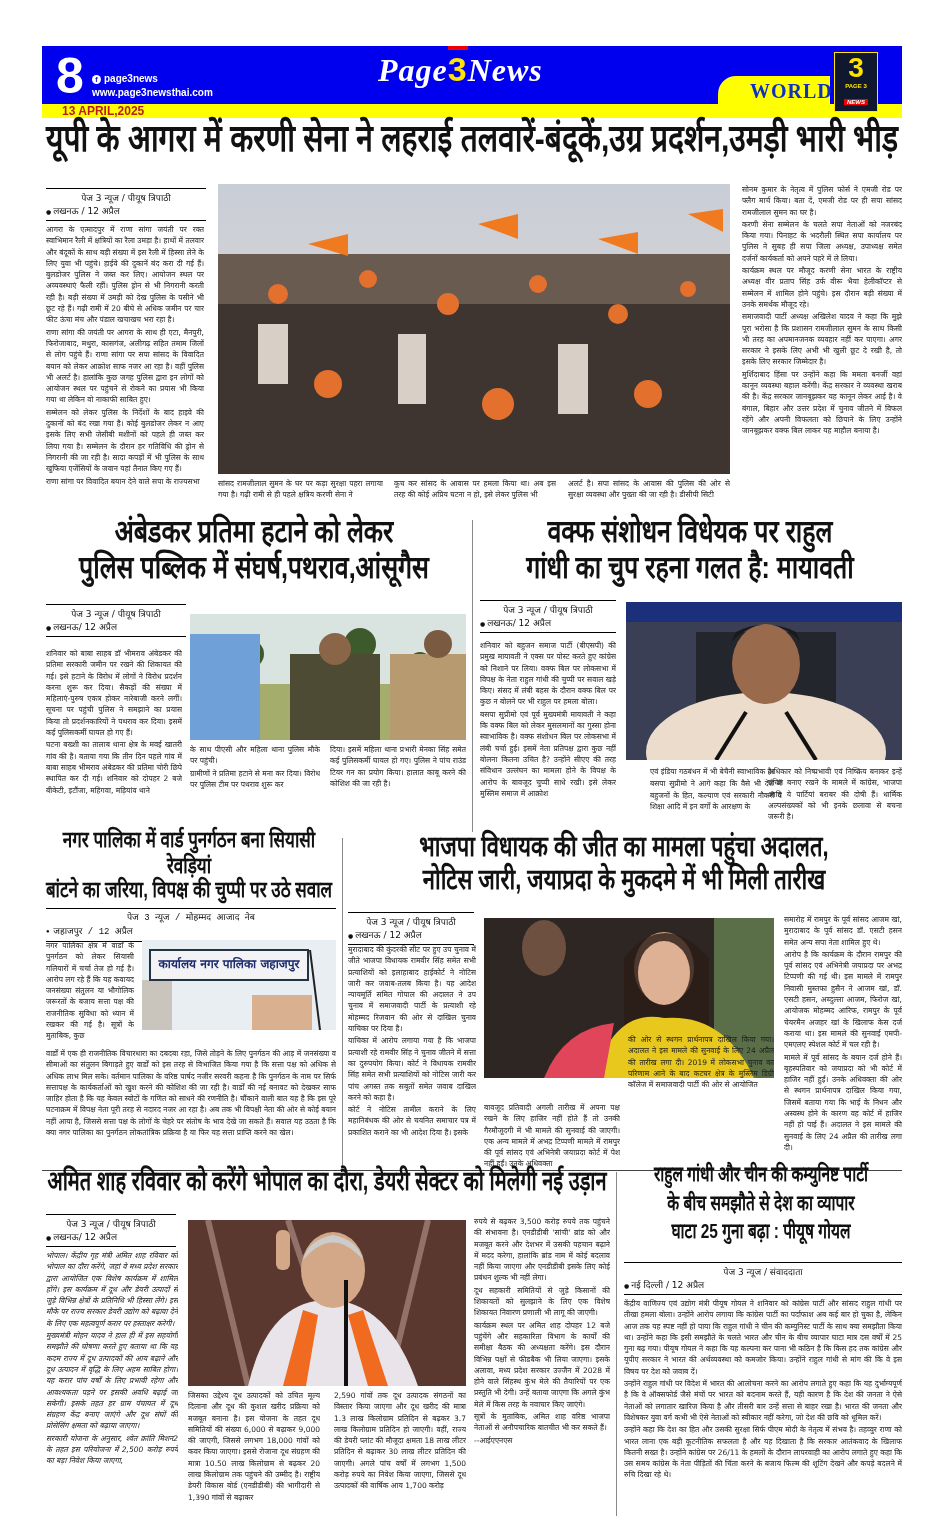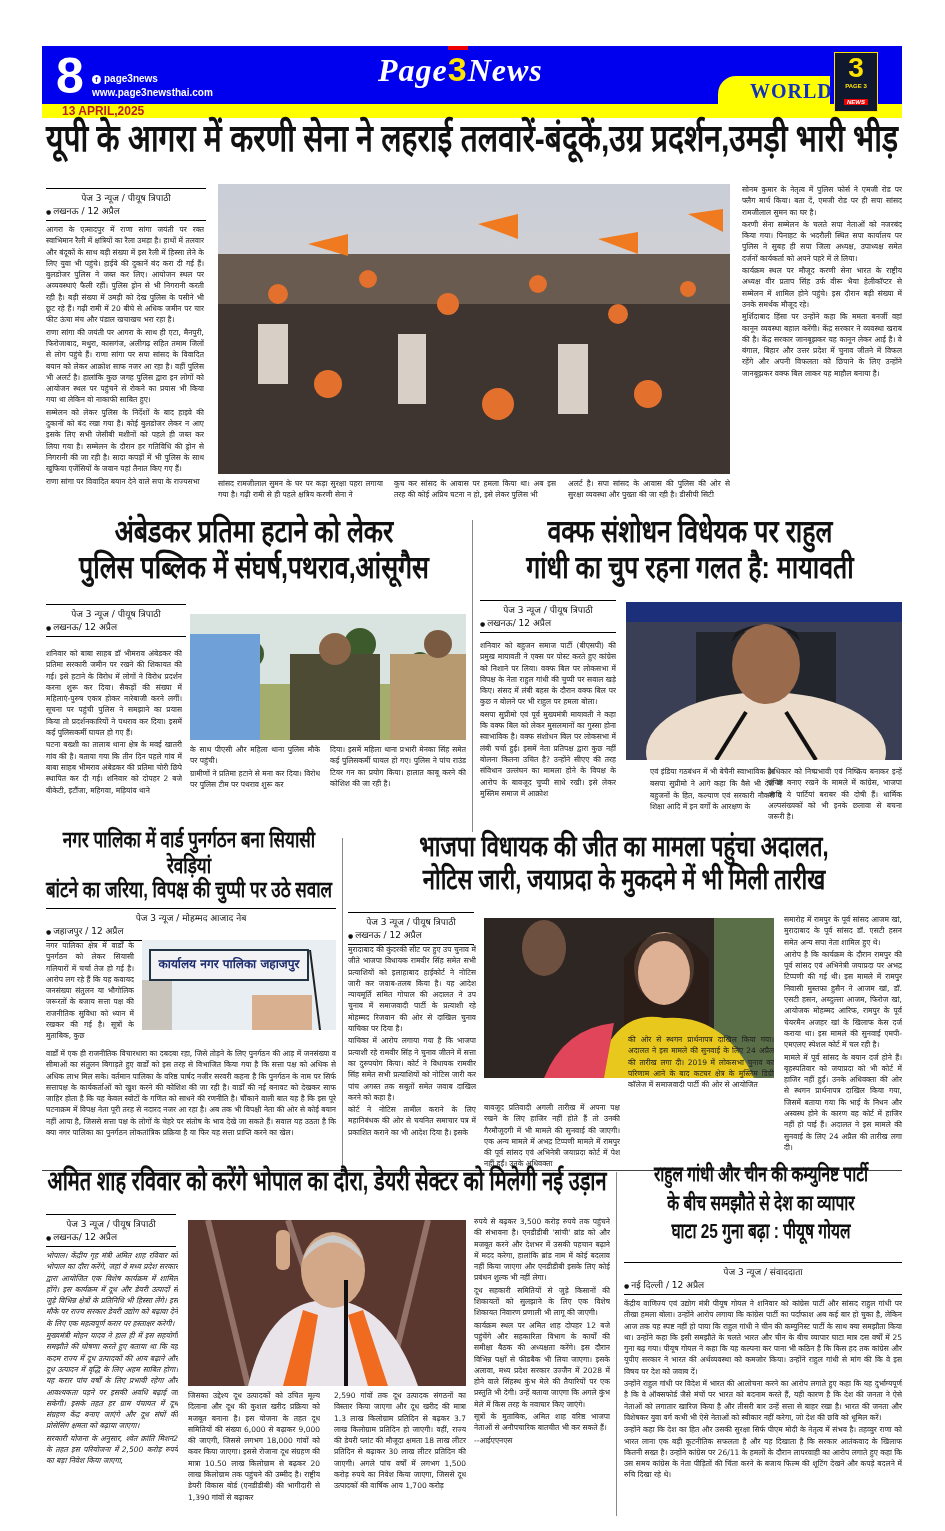--- a/index.html
+++ b/index.html
@@ -101,20 +101,21 @@
         </g>
     </svg>
   </div>
   <div class="txt" style="left:176px;top:432px;width:165px;height:34px;">सांसद रामजीलाल सुमन के घर पर कड़ा सुरक्षा पहरा लगाया गया है। गढ़ी रामी से ही पहले क्षत्रिय करणी सेना ने</div>
   <div class="txt" style="left:352px;top:432px;width:162px;height:34px;">कूच कर सांसद के आवास पर हमला किया था। अब इस तरह की कोई अप्रिय घटना न हो, इसे लेकर पुलिस भी</div>
   <div class="txt" style="left:526px;top:432px;width:162px;height:34px;">अलर्ट है। सपा सांसद के आवास की पुलिस की ओर से सुरक्षा व्यवस्था और पुख्ता की जा रही है। डीसीपी सिटी</div>
   <div class="txt" style="left:700px;top:138px;width:160px;height:328px;">
     <p>सोनम कुमार के नेतृत्व में पुलिस फोर्स ने एमजी रोड पर फ्लैग मार्च किया। बता दें, एमजी रोड पर ही सपा सांसद रामजीलाल सुमन का घर है।</p>
     <p>करणी सेना सम्मेलन के चलते सपा नेताओं को नजरबंद किया गया। पिनाहट के भदरौली स्थित सपा कार्यालय पर पुलिस ने सुबह ही सपा जिला अध्यक्ष, उपाध्यक्ष समेत दर्जनों कार्यकर्ता को अपने पहरे में ले लिया।</p>
     <p>कार्यक्रम स्थल पर मौजूद करणी सेना भारत के राष्ट्रीय अध्यक्ष वीर प्रताप सिंह उर्फ वीरू भैया हेलीकॉप्टर से सम्मेलन में शामिल होने पहुंचे। इस दौरान बड़ी संख्या में उनके समर्थक मौजूद रहे।</p>
+    <p>समाजवादी पार्टी अध्यक्ष अखिलेश यादव ने कहा कि मुझे पूरा भरोसा है कि प्रशासन रामजीलाल सुमन के साथ किसी भी तरह का अपमानजनक व्यवहार नहीं कर पाएगा। अगर सरकार ने इसके लिए अभी भी खुली छूट दे रखी है, तो इसके लिए सरकार जिम्मेदार है।</p>
     <p>मुर्शिदाबाद हिंसा पर उन्होंने कहा कि ममता बनर्जी वहां कानून व्यवस्था बहाल करेंगी। केंद्र सरकार ने व्यवस्था खराब की है। केंद्र सरकार जानबूझकर यह कानून लेकर आई है। वे बंगाल, बिहार और उत्तर प्रदेश में चुनाव जीतने में विफल रहेंगे और अपनी विफलता को छिपाने के लिए उन्होंने जानबूझकर वक्फ बिल लाकर यह माहौल बनाया है।</p>
   </div>
 
   <div class="hl" style="left:0;top:474px;width:424px;font-size:25px;transform:scaleY(1.25);">
     <div>अंबेडकर प्रतिमा हटाने को लेकर</div>
     <div>पुलिस पब्लिक में संघर्ष,पथराव,आंसूगैस</div>
   </div>
   <div class="byline" style="left:4px;top:558px;width:140px;">
     <span class="a">पेज 3 न्यूज / पीयूष त्रिपाठी</span>
     <span class="p">लखनऊ/ 12 अप्रैल</span>
@@ -174,21 +175,21 @@
   <div class="txt" style="left:608px;top:720px;width:132px;height:68px;">
     <p>एवं इंडिया गठबंधन में भी बेचैनी स्वाभाविक है।</p>
     <p>बसपा सुप्रीमो ने आगे कहा कि वैसे भी देश में बहुजनों के हित, कल्याण एवं सरकारी नौकरी व शिक्षा आदि में इन वर्गों के आरक्षण के</p>
   </div>
   <div class="txt" style="left:726px;top:720px;width:134px;height:68px;">अधिकार को निष्प्रभावी एवं निष्क्रिय बनाकर इन्हें वंचित बनाए रखने के मामले में कांग्रेस, भाजपा आदि ये पार्टियां बराबर की दोषी हैं। धार्मिक अल्पसंख्यकों को भी इनके छलावा से बचना जरूरी है।</div>
 
   <div class="hl" style="left:0;top:790px;width:294px;font-size:17px;transform:scaleY(1.3);">
     <div>नगर पालिका में वार्ड पुनर्गठन बना सियासी रेवड़ियां</div>
     <div>बांटने का जरिया, विपक्ष की चुप्पी पर उठे सवाल</div>
   </div>
-  <div class="byline" style="left:4px;top:862px;width:290px;">
+  <div class="byline" style="left:4px;top:862px;width:290px;font-family:Liberation Mono, monospace;">
     <span class="a">पेज 3 न्यूज / मोहम्मद आजाद नेब</span>
     <span class="p">जहाजपुर / 12 अप्रैल</span>
   </div>
   <div class="txt" style="left:4px;top:894px;width:88px;height:108px;">नगर पालिका क्षेत्र में वार्डों के पुनर्गठन को लेकर सियासी गलियारों में चर्चा तेज हो गई है। आरोप लग रहे हैं कि यह कवायद जनसंख्या संतुलन या भौगोलिक जरूरतों के बजाय सत्ता पक्ष की राजनीतिक सुविधा को ध्यान में रखकर की गई है। सूत्रों के मुताबिक, कुछ</div>
   <div class="photo" style="left:100px;top:894px;width:194px;height:90px;">
     <svg width="194" height="90" viewBox="0 0 194 90">
       <rect width="194" height="90" fill="#e8eef2"></rect>
       <rect x="0" y="40" width="30" height="50" fill="#c9c5bd"></rect>
       <rect x="110" y="55" width="60" height="35" fill="#d9b090"></rect>
       <rect x="8" y="10" width="158" height="30" fill="#f3f3f5" stroke="#234" stroke-width="2"></rect>

